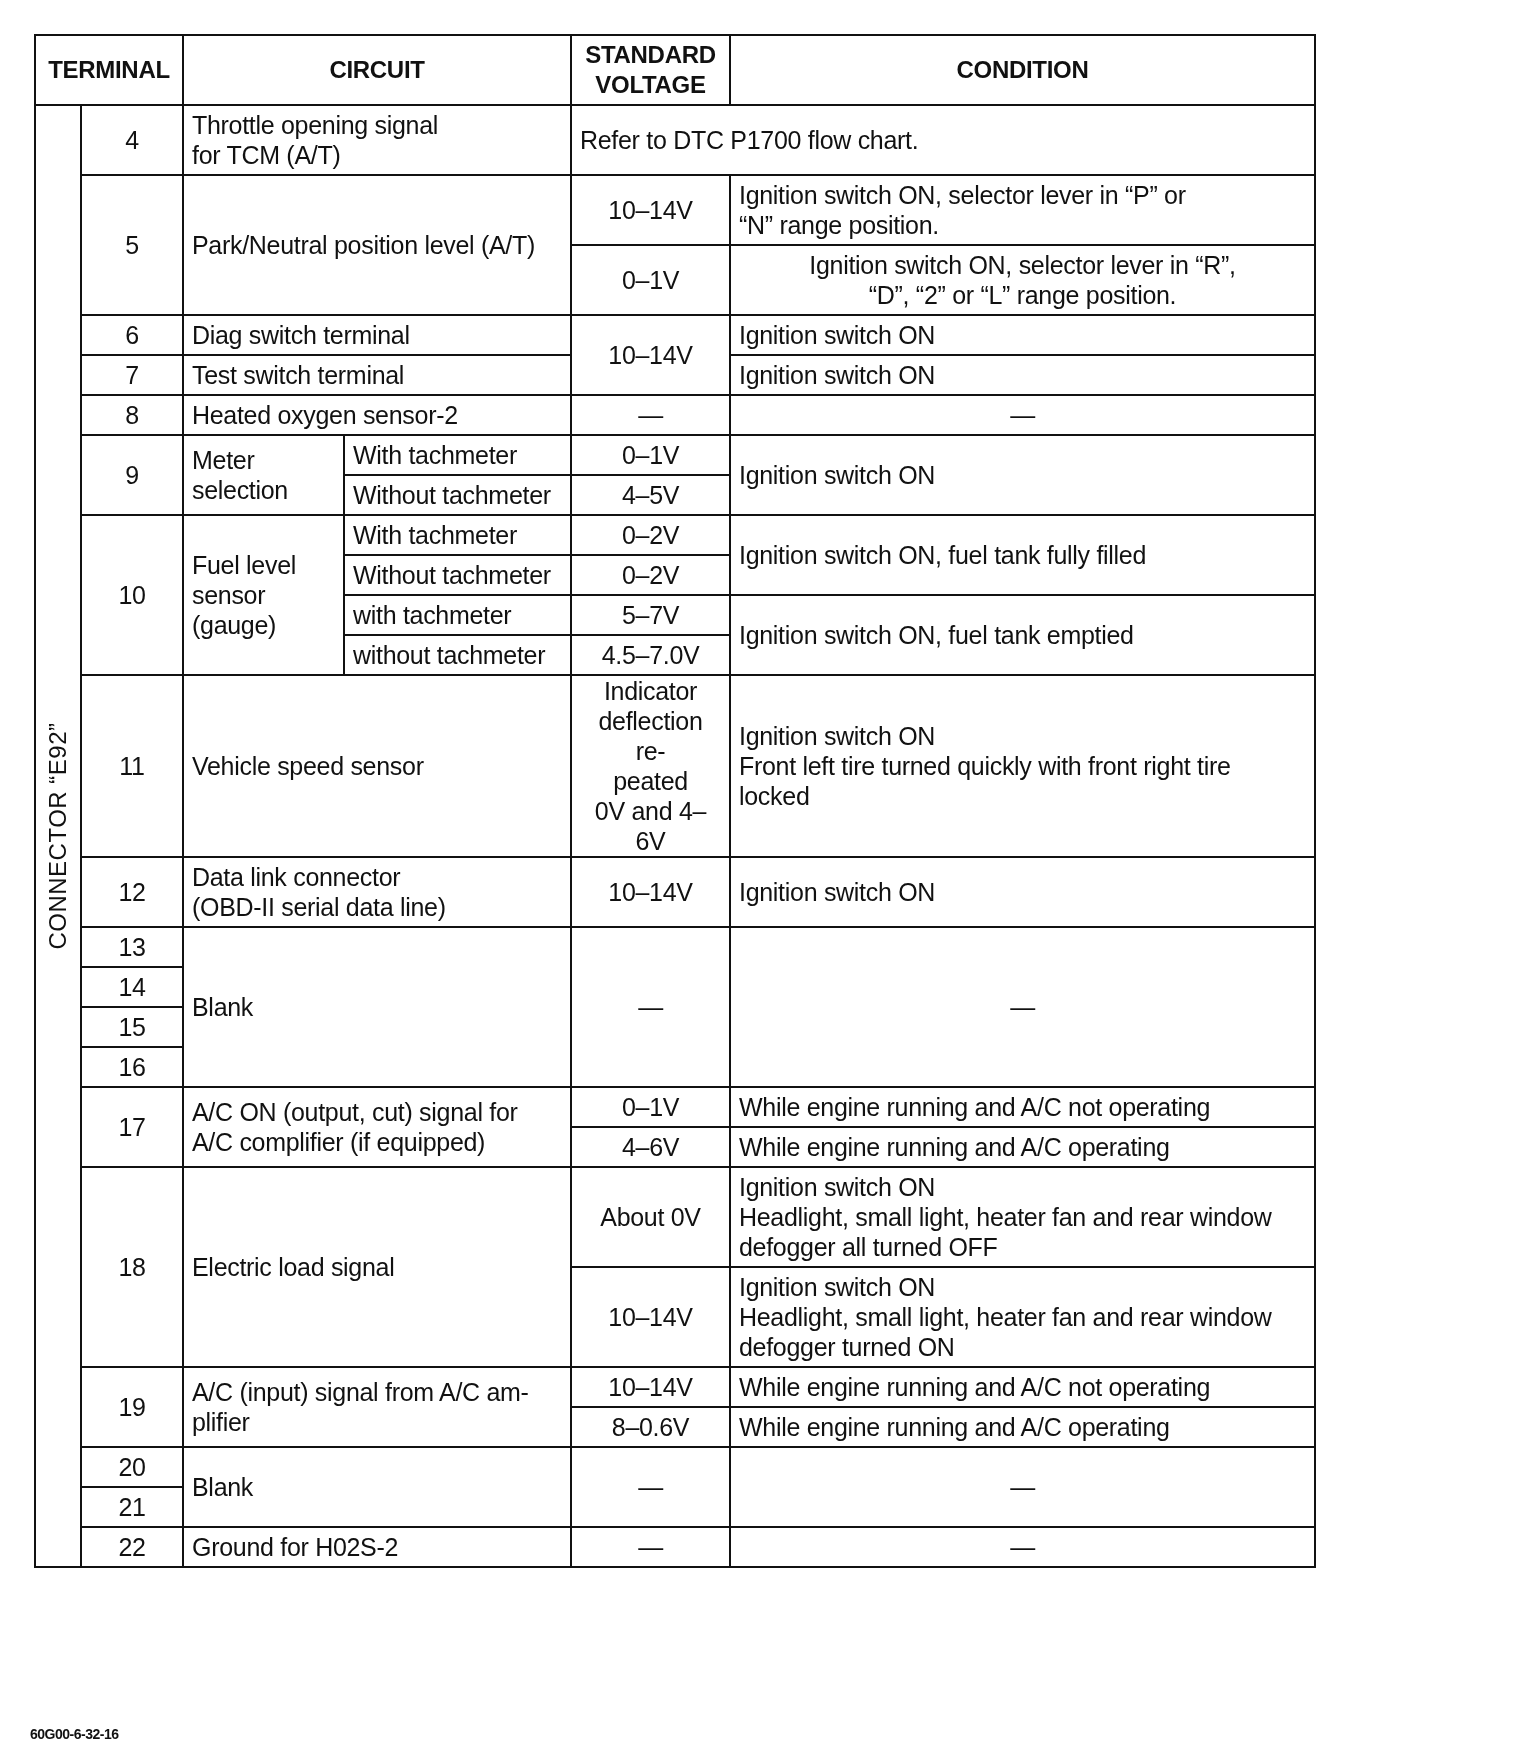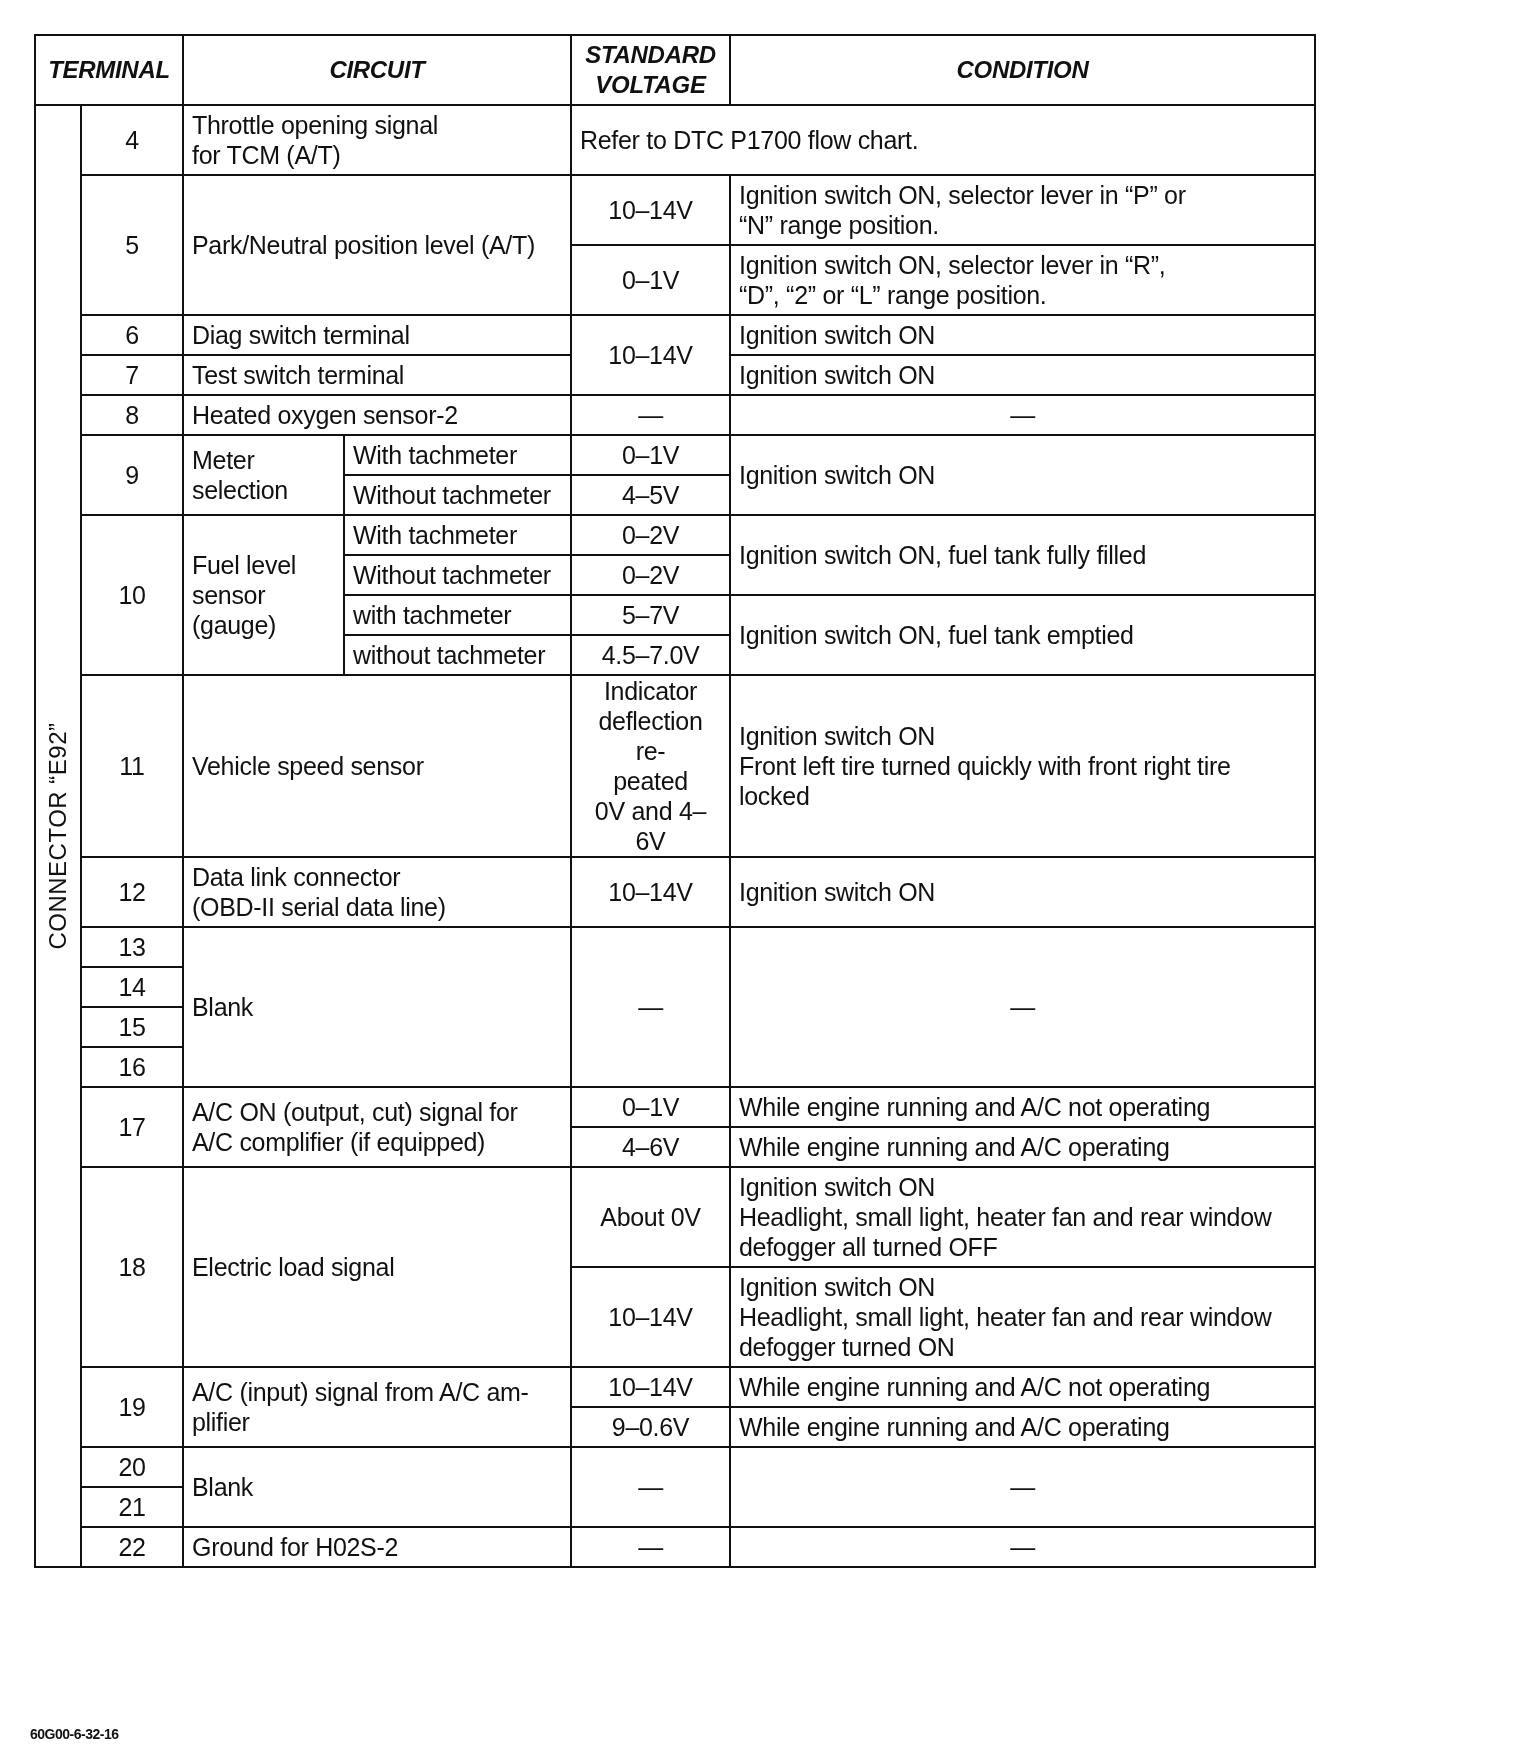--- a/index.html
+++ b/index.html
@@ -4,21 +4,21 @@
 <style>
   html, body { margin:0; padding:0; background:#ffffff; }
   body { width:1536px; height:1748px; position:relative; overflow:hidden;
          font-family:"Liberation Sans", "DejaVu Sans", sans-serif; color:#111; }
   #sheet { position:absolute; left:34px; top:34px; }
   table.spec { border-collapse:collapse; table-layout:fixed; width:1280px; }
   table.spec td, table.spec th { border:2px solid #111; padding:0 8px; font-size:25px;
          line-height:30px; vertical-align:middle; text-align:left; font-weight:normal;
          letter-spacing:-0.3px; }
   table.spec th { font-weight:bold; text-align:center; font-size:24px; line-height:30px; }
-  .hdr-row { height:70px;font-style:italic; }
+  .hdr-row { height:70px; }
   .c { text-align:center !important; padding:0 20px !important; }
   .term { text-align:center !important; }
   .conn { padding:0 !important; position:relative; border-right:2px solid #111; }
   .conn-label { position:absolute; left:50%; top:50%; transform:translate(-50%,-50%) rotate(-90deg);
                 white-space:nowrap; font-size:24px; letter-spacing:0.5px; }
   .multiline { white-space:pre-line; }
   .dash { text-align:center !important; }
   #footnote { position:absolute; left:30px; top:1726px; font-size:14px; font-weight:bold;
               letter-spacing:-0.5px; }
 </style>
@@ -58,21 +58,21 @@
 
     <tr style="height:70px">
       <td class="term" rowspan="2">5</td>
       <td colspan="2" rowspan="2">Park/Neutral position level (A/T)</td>
       <td class="c">10–14V</td>
       <td class="multiline" style="white-space: pre-line;">Ignition switch ON, selector lever in “P” or
 “N” range position.</td>
     </tr>
     <tr style="height:70px">
       <td class="c">0–1V</td>
-      <td class="multiline" style="white-space: pre-line;">Ignition switch ON, selector lever in “R”,
+      <td class="multiline" style="white-space: pre-line; text-align: center;">Ignition switch ON, selector lever in “R”,
 “D”, “2” or “L” range position.</td>
     </tr>
 
     <tr style="height:40px">
       <td class="term">6</td>
       <td colspan="2">Diag switch terminal</td>
       <td class="c" rowspan="2">10–14V</td>
       <td>Ignition switch ON</td>
     </tr>
     <tr style="height:40px">
@@ -188,21 +188,21 @@
     </tr>
 
     <tr style="height:40px">
       <td class="term" rowspan="2">19</td>
       <td colspan="2" rowspan="2" class="multiline" style="white-space: pre-line;">A/C (input) signal from A/C am-
 plifier</td>
       <td class="c">10–14V</td>
       <td>While engine running and A/C not operating</td>
     </tr>
     <tr style="height:40px">
-      <td class="c">9–0.6V</td>
+      <td class="c">8–0.6V</td>
       <td>While engine running and A/C operating</td>
     </tr>
 
     <tr style="height:40px">
       <td class="term">20</td>
       <td colspan="2" rowspan="2">Blank</td>
       <td class="c" rowspan="2">—</td>
       <td class="dash" rowspan="2">—</td>
     </tr>
     <tr style="height:40px">

